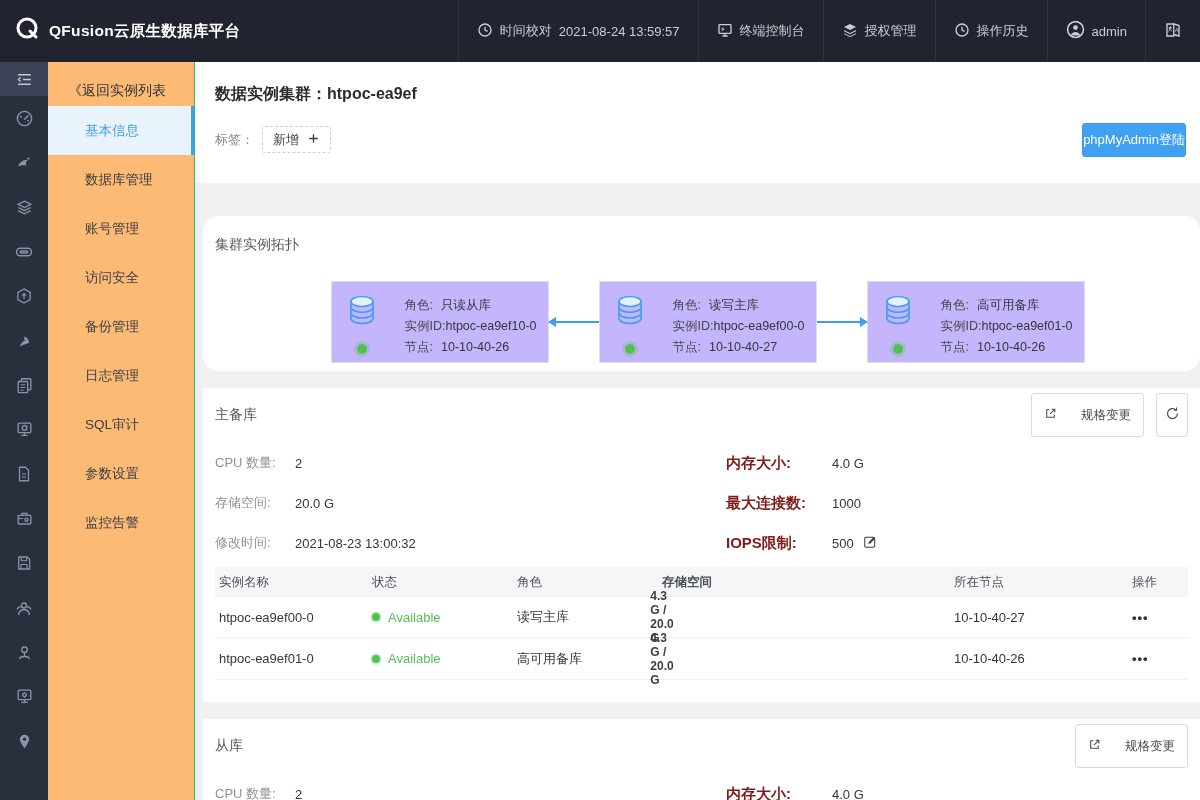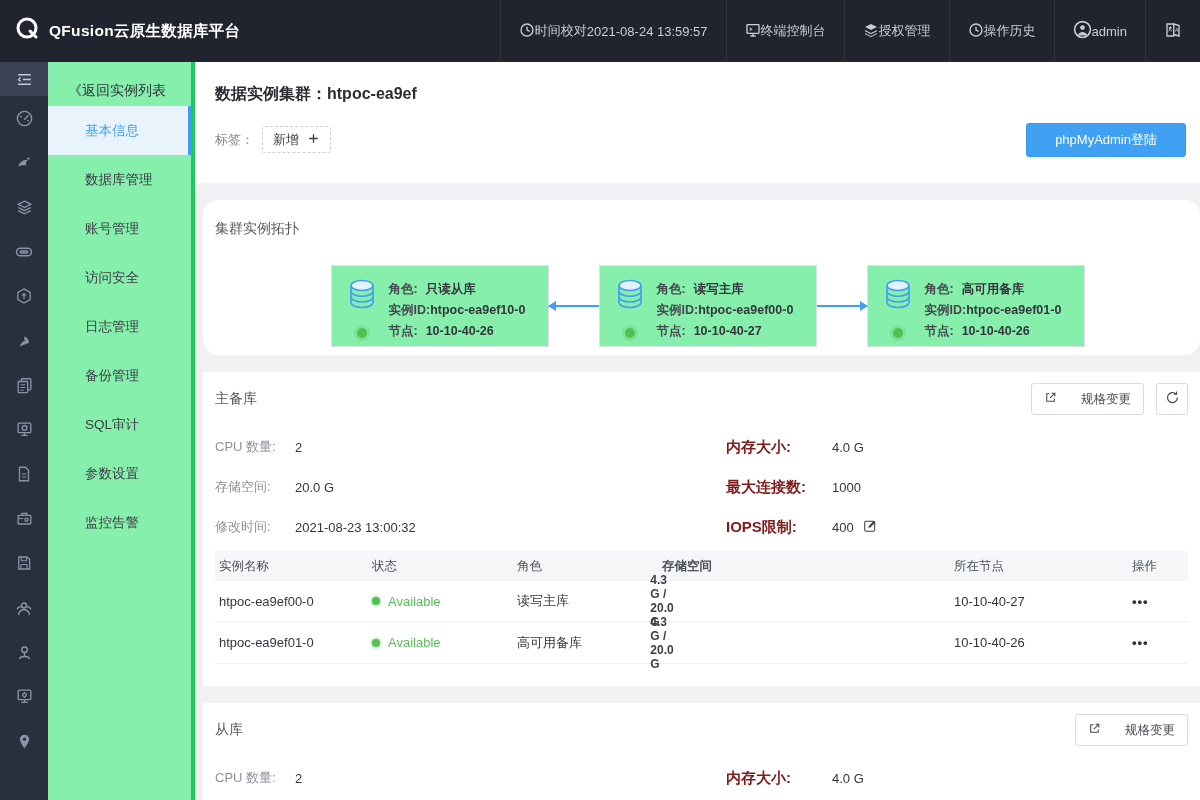--- a/index.html
+++ b/index.html
@@ -5,71 +5,71 @@
   * { margin:0; padding:0; box-sizing:border-box; }
   html,body { width:1200px; height:800px; overflow:hidden; }
   body { font-family:"Liberation Sans","DejaVu Sans",sans-serif; background:#eff1f2; color:#33363c; }
   .app { width:1200px; height:800px; display:flex; flex-direction:column; }
 
   
   .topbar { height:62px; background:#21242e; display:flex; align-items:center; justify-content:space-between; flex:none; }
   .brand { display:flex; align-items:center; padding-left:14px; gap:9px; }
   .brand-text { color:#fff; font-size:15.5px; font-weight:bold; letter-spacing:.3px; }
   .topbar-right { display:flex; align-items:stretch; height:100%; }
-  .top-item { display:flex; align-items:center; color:#c9cdd5; font-size:13px; padding:0 18px; border-left:1px solid rgba(255,255,255,.07); cursor:pointer; }
+  .top-item { display:flex; align-items:center; gap:7px; color:#c9cdd5; font-size:13px; padding:0 18px; border-left:1px solid rgba(255,255,255,.07); cursor:pointer; }
   .top-item svg { flex:none; }
 
   
   .body { flex:1; display:flex; min-height:0; }
 
   
   .rail { width:48px; background:#2a2f3e; flex:none; display:flex; flex-direction:column; align-items:stretch; }
   .rail-item { height:44.5px; display:flex; align-items:center; justify-content:center; color:#8d93a6; cursor:pointer; }
   .rail-item.active { height:34px; background:#3d4356; }
 
   
-  .sidebar { width:147px; background:#86efac; border-right:4px solid #22c55e; flex:none; }
+  .sidebar { width:147px; background:#fdba74; border-right:1px solid #22c55e; flex:none; }
   .back-link { padding:20px 0 0 20px; height:44px; font-size:14px; color:#2f3238; cursor:pointer; }
   .menu-item { height:49px; display:flex; align-items:center; padding-left:37px; font-size:13.5px; color:#3b3e45; cursor:pointer; }
   .menu-item.active { background:#e8f3fc; color:#3f9ef1; border-right:3px solid #3f9ef1; }
 
   
   .content { flex:1; min-width:0; display:flex; flex-direction:column; background:#eff1f2; }
   .content-head { background:#fff; height:121px; position:relative; padding:22px 0 0 20px; flex:none; }
   .page-title { font-size:16px; font-weight:bold; color:#2b2d33; }
   .tag-row { display:flex; align-items:center; margin-top:21px; }
   .tag-label { font-size:13px; color:#85898f; }
   .tag-add-btn { margin-left:8px; border:1px dashed #ccd0d4; border-radius:3px; background:#fff; height:27px; padding:0 10px; display:flex; align-items:center; gap:8px; font-size:13px; color:#3b3e45; cursor:pointer; }
-  .pma-btn { position:absolute; right:14px; bottom:26px; background:#40a0f2; border:1px solid #379af0; color:#fff; font-size:13px; border-radius:3px; height:34px; padding:0 28px; cursor:pointer; font-family:inherit; }
+  .pma-btn { position:absolute; right:14px; bottom:26px; background:#40a0f2; border:1px solid #379af0; color:#fff; font-size:13px; border-radius:3px; height:34px; padding:0 0; cursor:pointer; font-family:inherit; }
 
   .cards { padding-left:8px; flex:1; min-height:0; }
   .card { background:#fff; margin-top:17px; }
-  .card:first-child { margin-top:0;border-radius:15px; }
+  .card:first-child { margin-top:16px;border-radius:15px; }
   .cards { padding-top:17px; }
 
   
   .card.topo { height:155px; padding:20px 0 0 12px; }
   .card-title { font-size:14px; color:#55585f; }
   .topo-row { display:flex; align-items:center; justify-content:center; margin-top:27px; }
-  .node-card { width:218px; height:82px; border:1px solid #dde1e5; display:flex; padding:13px 0 0 15px; gap:12px; background:#86efac;font-weight:bold; }
+  .node-card { width:218px; height:82px; border:1px solid #dde1e5; display:flex; padding:13px 0 0 15px; gap:28px; background:#c4b5fd; }
   .node-icon-col { width:30px; display:flex; flex-direction:column; align-items:center; justify-content:space-between; padding-bottom:8px; }
   .node-lines { font-size:12.5px; color:#46494f; line-height:21px; white-space:nowrap; }
   .node-lines .val { margin-left:8px; color:#33363c; }
   .node-lines .val.tight { margin-left:0; }
   .status-dot { width:10px; height:10px; border-radius:50%; background:#53c052; box-shadow:0 0 0 3px rgba(83,192,82,.22); }
   .arrow { width:50px; height:2px; background:#3f9ef1; position:relative; margin:0 0; }
   .arrow.left::before { content:""; position:absolute; left:-1px; top:-4px; border:5px solid transparent; border-right:8px solid #3f9ef1; border-left:0; }
   .arrow.right::after { content:""; position:absolute; right:-1px; top:-4px; border:5px solid transparent; border-left:8px solid #3f9ef1; border-right:0; }
 
   
   .card.section { padding:11px 12px 22px 12px; }
   .card-head { display:flex; align-items:center; justify-content:space-between; height:32px; }
   .card-head .card-title { font-size:14px; color:#55585f; }
   .head-buttons { display:flex; gap:12px; margin-right:0; }
-  .ghost-btn { background:#fff; border:1px solid #d9dcdf; border-radius:3px; height:32px; padding:0 12px; font-size:12.5px; color:#4a4d54; display:flex; align-items:center; gap:24px; cursor:pointer; font-family:inherit; }
+  .ghost-btn { background:#fff; border:1px solid #d9dcdf; border-radius:3px; height:44px; padding:0 12px; font-size:12.5px; color:#4a4d54; display:flex; align-items:center; gap:24px; cursor:pointer; font-family:inherit; }
   .icon-btn { width:32px; padding:0; justify-content:center; }
 
   .kv-block { margin-top:12px; }
   .kv-row { display:flex; align-items:center; height:40px;gap:11px; }
   .kv-label-l { width:69px; font-size:13px; color:#8e929b; flex:none; }
   .kv-value-l { width:420px; font-size:13px; color:#33363c; flex:none; }
   .kv-label-r { width:95px; font-size:15px; color:#7f1d1d; flex:none;font-weight:bold; }
   .kv-value-r { font-size:13px; color:#33363c; display:flex; align-items:center; gap:9px; }
 
   
@@ -267,22 +267,22 @@
         </div>
     </nav>
 
     <aside class="sidebar">
       <div class="back-link">《返回实例列表</div>
       <div>
         <div class="menu-item active">基本信息</div>
         <div class="menu-item">数据库管理</div>
         <div class="menu-item">账号管理</div>
         <div class="menu-item">访问安全</div>
+        <div class="menu-item">备份管理</div>
         <div class="menu-item">日志管理</div>
-        <div class="menu-item">备份管理</div>
         <div class="menu-item">SQL审计</div>
         <div class="menu-item">参数设置</div>
         <div class="menu-item">监控告警</div>
       </div>
     </aside>
 
     <main class="content">
 
       <div class="content-head">
         <div class="page-title">数据实例集群：htpoc-ea9ef</div>
@@ -390,21 +390,21 @@
               <span class="kv-label-l">存储空间:</span>
               <span class="kv-value-l">20.0 G</span>
               <span class="kv-label-r">最大连接数:</span>
               <span class="kv-value-r">1000</span>
             </div>
             <div class="kv-row">
               <span class="kv-label-l">修改时间:</span>
               <span class="kv-value-l">2021-08-23 13:00:32</span>
               <span class="kv-label-r">IOPS限制:</span>
               <span class="kv-value-r">
-                <span>400</span>
+                <span>500</span>
                 <span><svg width="14" height="14" viewBox="0 0 24 24" fill="none" stroke="#3b3e45" stroke-width="1.8">
                       <rect x="3" y="4" width="17" height="17" rx="2"></rect>
                       <path d="M9 15l1-3 8-8 2.5 2.5-8 8-3.5.5z" fill="#3b3e45" stroke="none"></path>
                     </svg></span>
               </span>
             </div>
           </div>
 
           <div class="table">
             <div class="t-row t-head">

